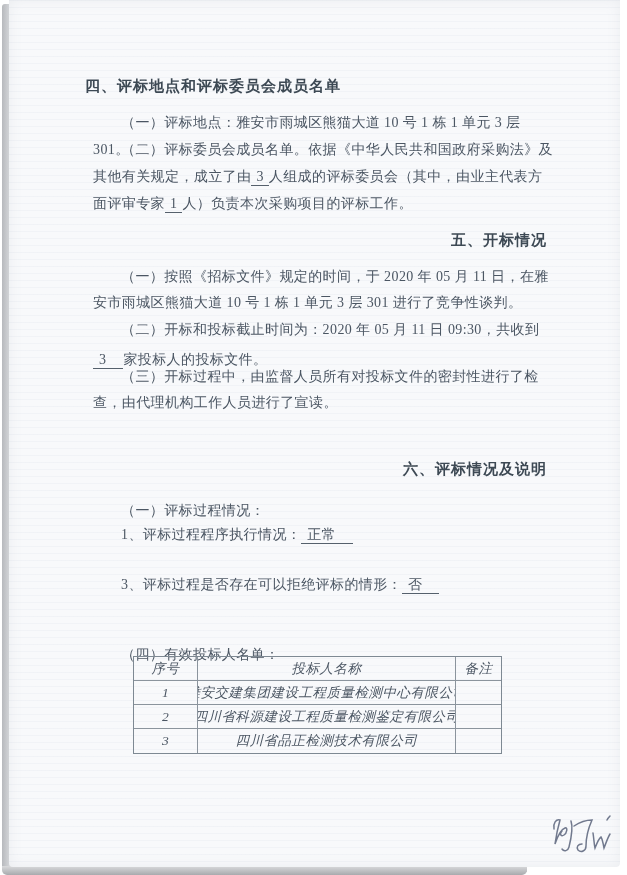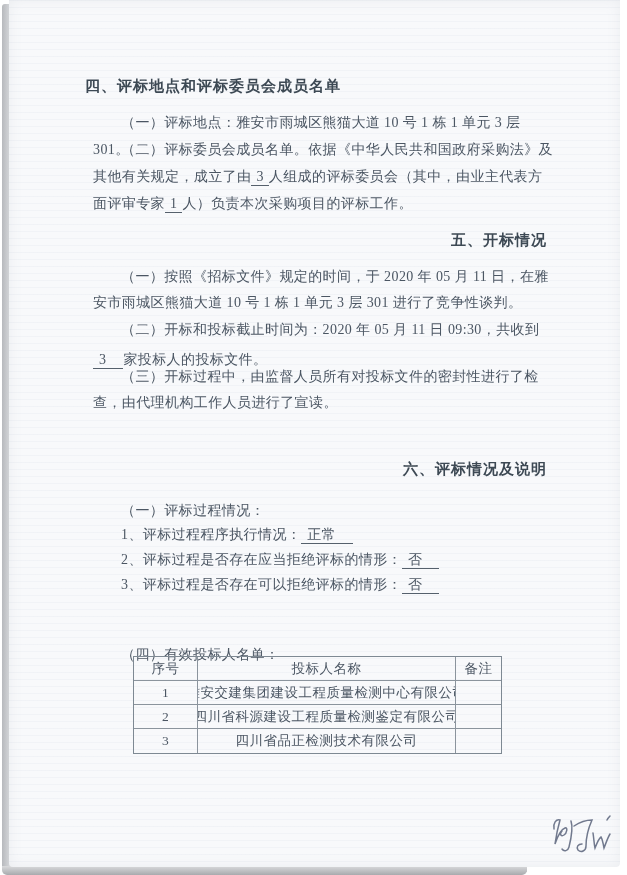--- a/index.html
+++ b/index.html
@@ -59,20 +59,21 @@
   }
   .uw { padding: 0 17px 1px 6px; }
 
   .doc-table {
     position: absolute; left: 124px; top: 656px; width: 367px;
     display: grid;
     grid-template-columns: 64px 258px 45px;
     grid-auto-rows: 24px;
     border: 1px solid #7e8993;
     background: transparent;
+    font-style: italic;
   }
   .cell {
     border-right: 1px solid #8b949d;
     border-bottom: 1px solid #8b949d;
     display: flex; align-items: center; justify-content: center;
     font-size: 13.5px; color: #4b5663; letter-spacing: 0.5px;
     overflow: hidden; white-space: nowrap;
   }
   .cell.last-col { border-right: none; }
   .cell.last-row { border-bottom: none; }
@@ -106,21 +107,20 @@
 
     <p class="para" style="top:356px; line-height:26px"><span>（三）开标过程中，由监督人员所有对投标文件的密封性进行了检查，由代理机构工作人员进行了宣读。</span></p>
 
 
     <h2 class="sec-heading centered" style="top:458px">六、评标情况及说明</h2>
 
     <p class="para" style="top:489px"><span>（一）评标过程情况：</span></p>
 
     <p class="para" style="top:513px"><span>1、评标过程程序执行情况：</span><span class="uw">正常</span></p>
 
-    <p class="para" style="top:538px"><span>2、评标过程是否存在应当拒绝评标的情形：</span><span class="uw">否</span></p>
 
     <p class="para" style="top:563px"><span>3、评标过程是否存在可以拒绝评标的情形：</span><span class="uw">否</span></p>
 
 
 
     <p class="para" style="top:633px"><span>（四）有效投标人名单：</span></p>
 
     <div class="doc-table">
       <div class="cell">序号</div>
       <div class="cell">投标人名称</div>

